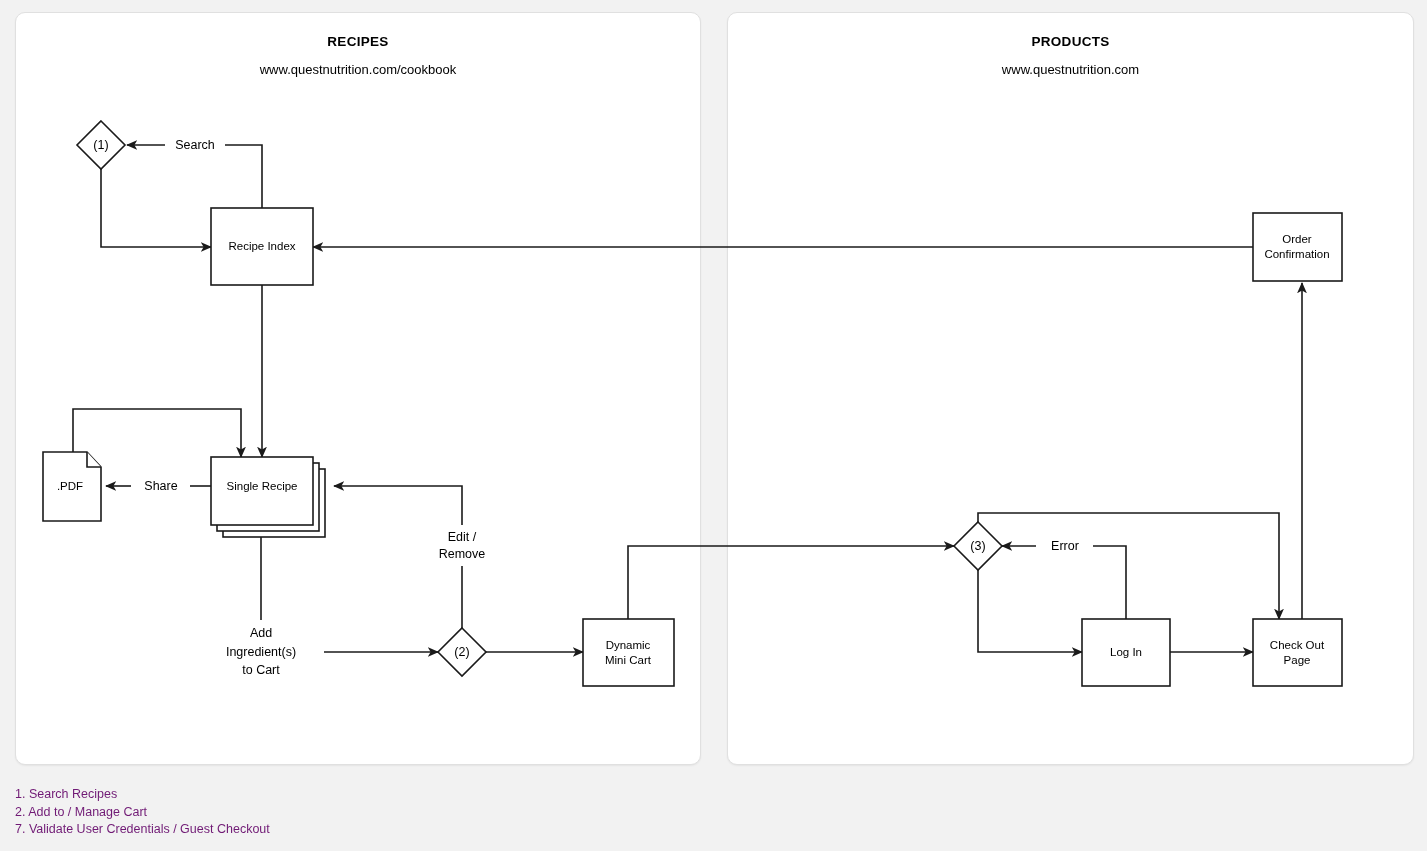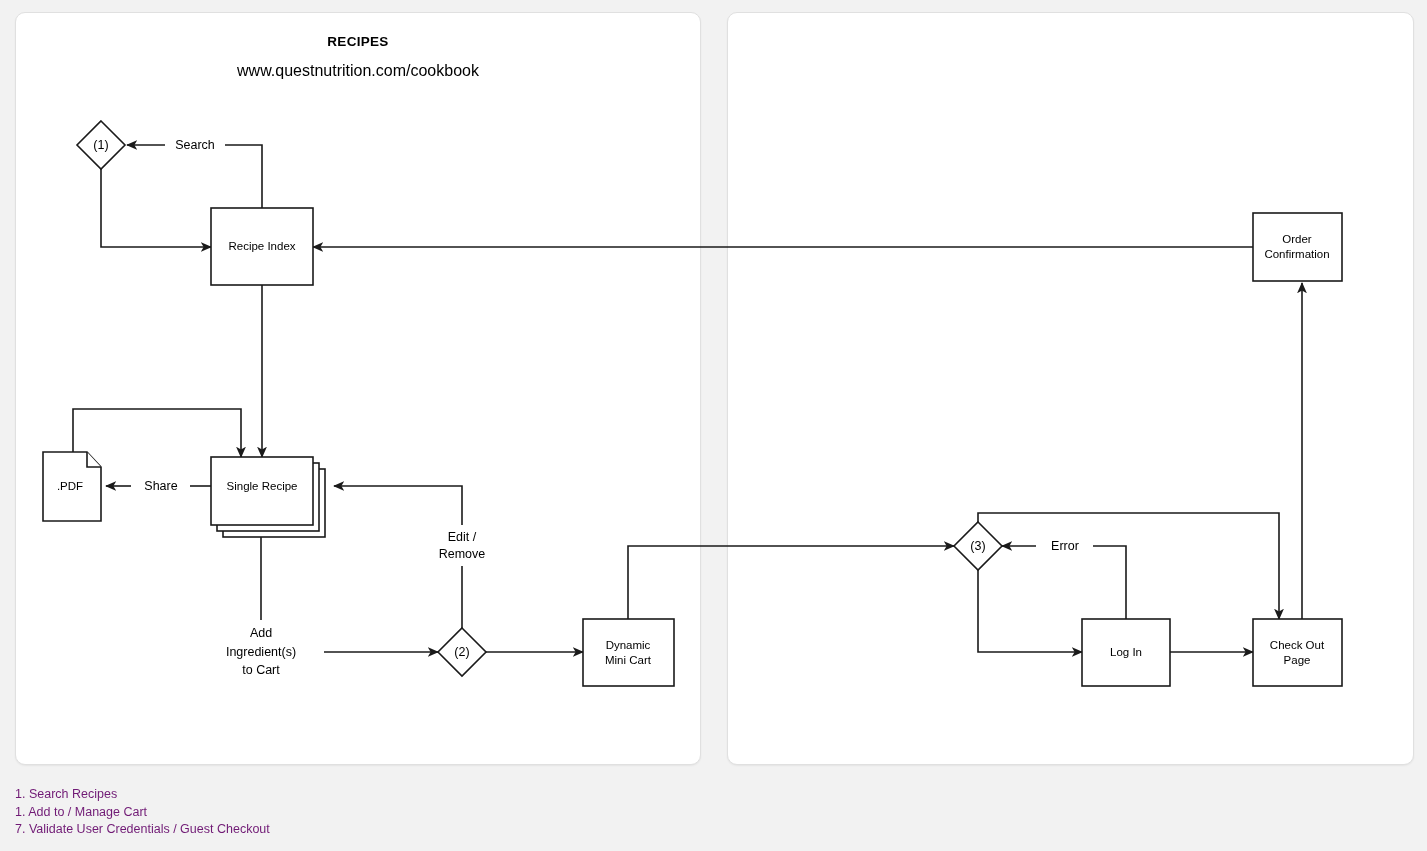--- a/index.html
+++ b/index.html
@@ -37,21 +37,21 @@
     font-weight: bold;
     font-size: 13.5px;
     color: #000;
     top: 21px;
     letter-spacing: 0.3px;
   }
   .panel-sub {
     position: absolute;
     width: 100%;
     text-align: center;
-    font-size: 16px;
+    font-size: 13px;
     color: #000;
     top: 49px;
   }
 
   svg#flow {
     position: absolute;
     left: 0; top: 0;
     width: 1427px;
     height: 851px;
     overflow: visible;
@@ -103,20 +103,22 @@
 <body>
 
 <div id="stage">
 
   <div class="panel" id="panel-recipes">
     <div class="panel-title">RECIPES</div>
     <div class="panel-sub">www.questnutrition.com/cookbook</div>
   </div>
 
   <div class="panel" id="panel-products">
+    <div class="panel-title">PRODUCTS</div>
+    <div class="panel-sub">www.questnutrition.com</div>
   </div>
 
   <svg id="flow" viewBox="0 0 1427 851">
     <defs>
       <marker id="arrow" viewBox="0 0 10 10" refX="9.2" refY="5" markerWidth="7" markerHeight="7" orient="auto-start-reverse">
         <path d="M 0 0.6 L 10 5 L 0 9.4 L 2.6 5 Z" fill="#1a1a1a"></path>
       </marker>
     </defs>
 
     <path class="edge" d="M 262,208 L 262,145 L 224,145"></path>
@@ -226,17 +228,17 @@
     <g>
       <rect class="node-shape" x="1253" y="213" width="89" height="68"></rect>
       <text class="node-label" x="1297" y="240">Order</text>
       <text class="node-label" x="1297" y="255">Confirmation</text>
     </g>
 
   </svg>
 
   <div id="legend">
     <div>1. Search Recipes</div>
-    <div>1. Add to / Manage Cart</div>
+    <div>2. Add to / Manage Cart</div>
     <div>7. Validate User Credentials / Guest Checkout</div>
   </div>
 
 </div>
 
 </body></html>

